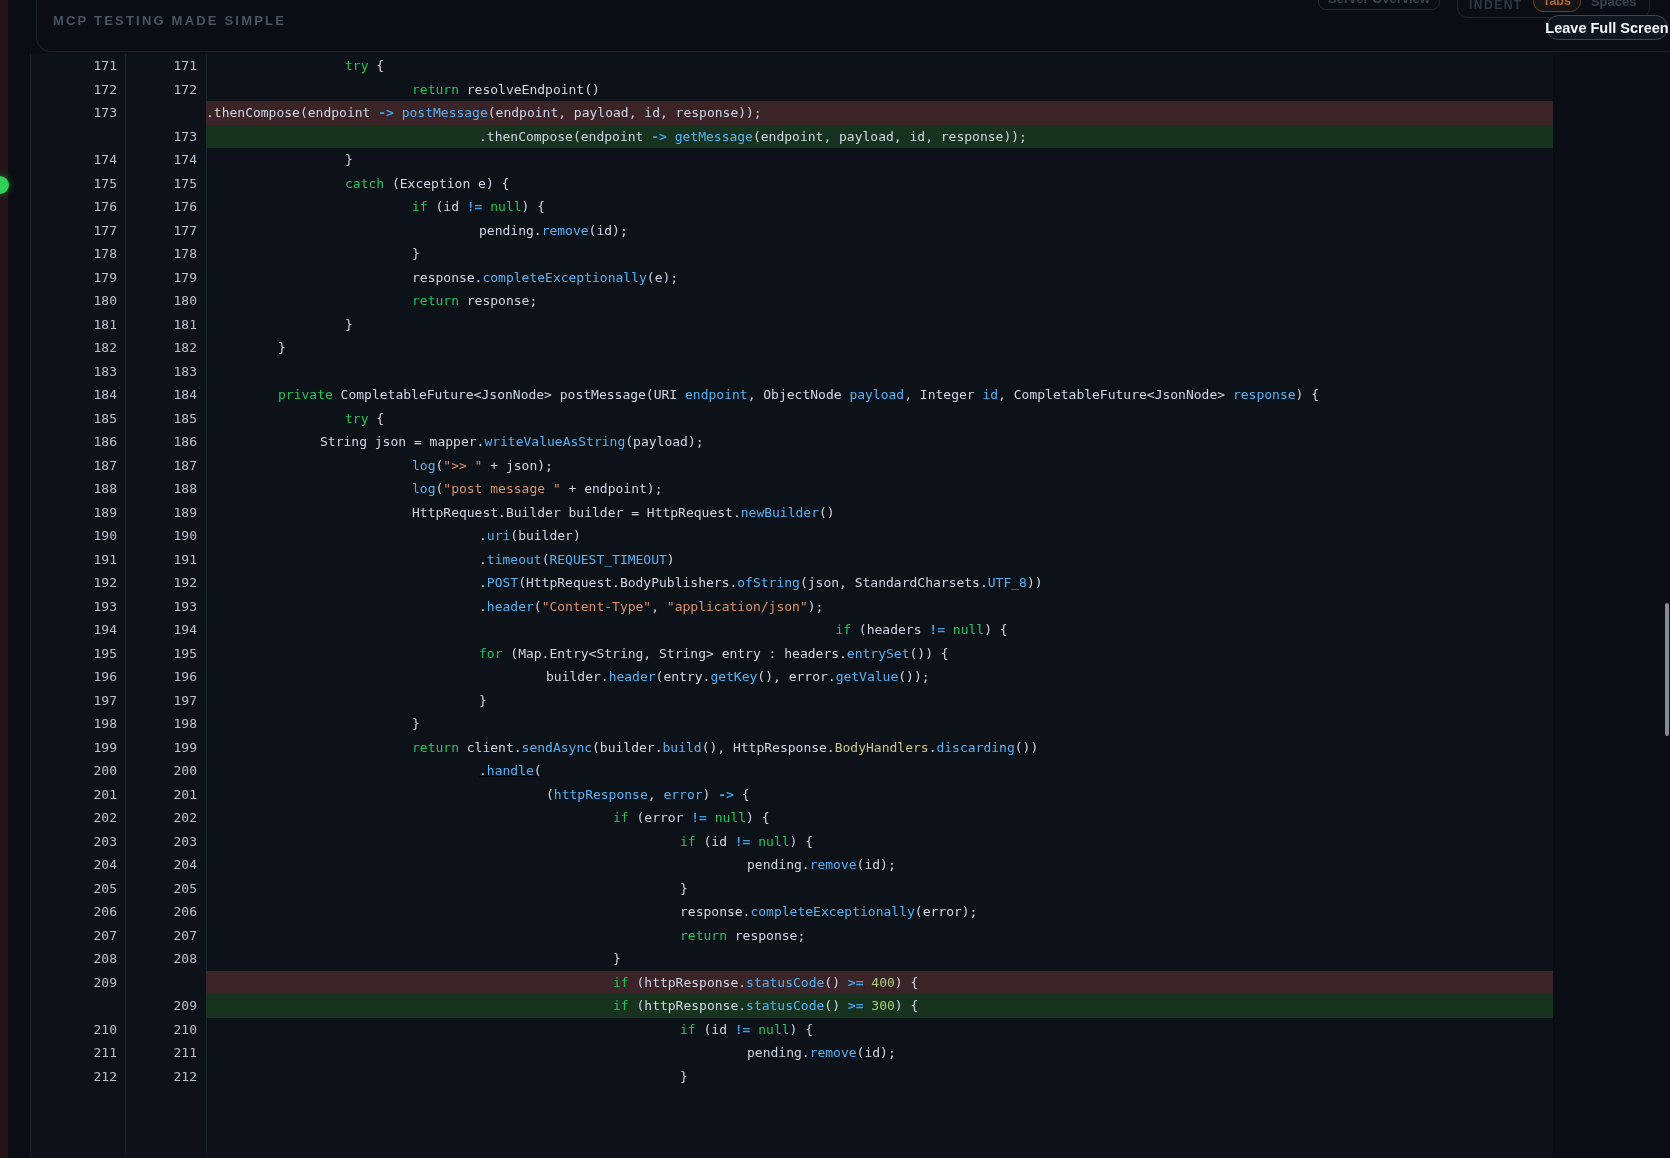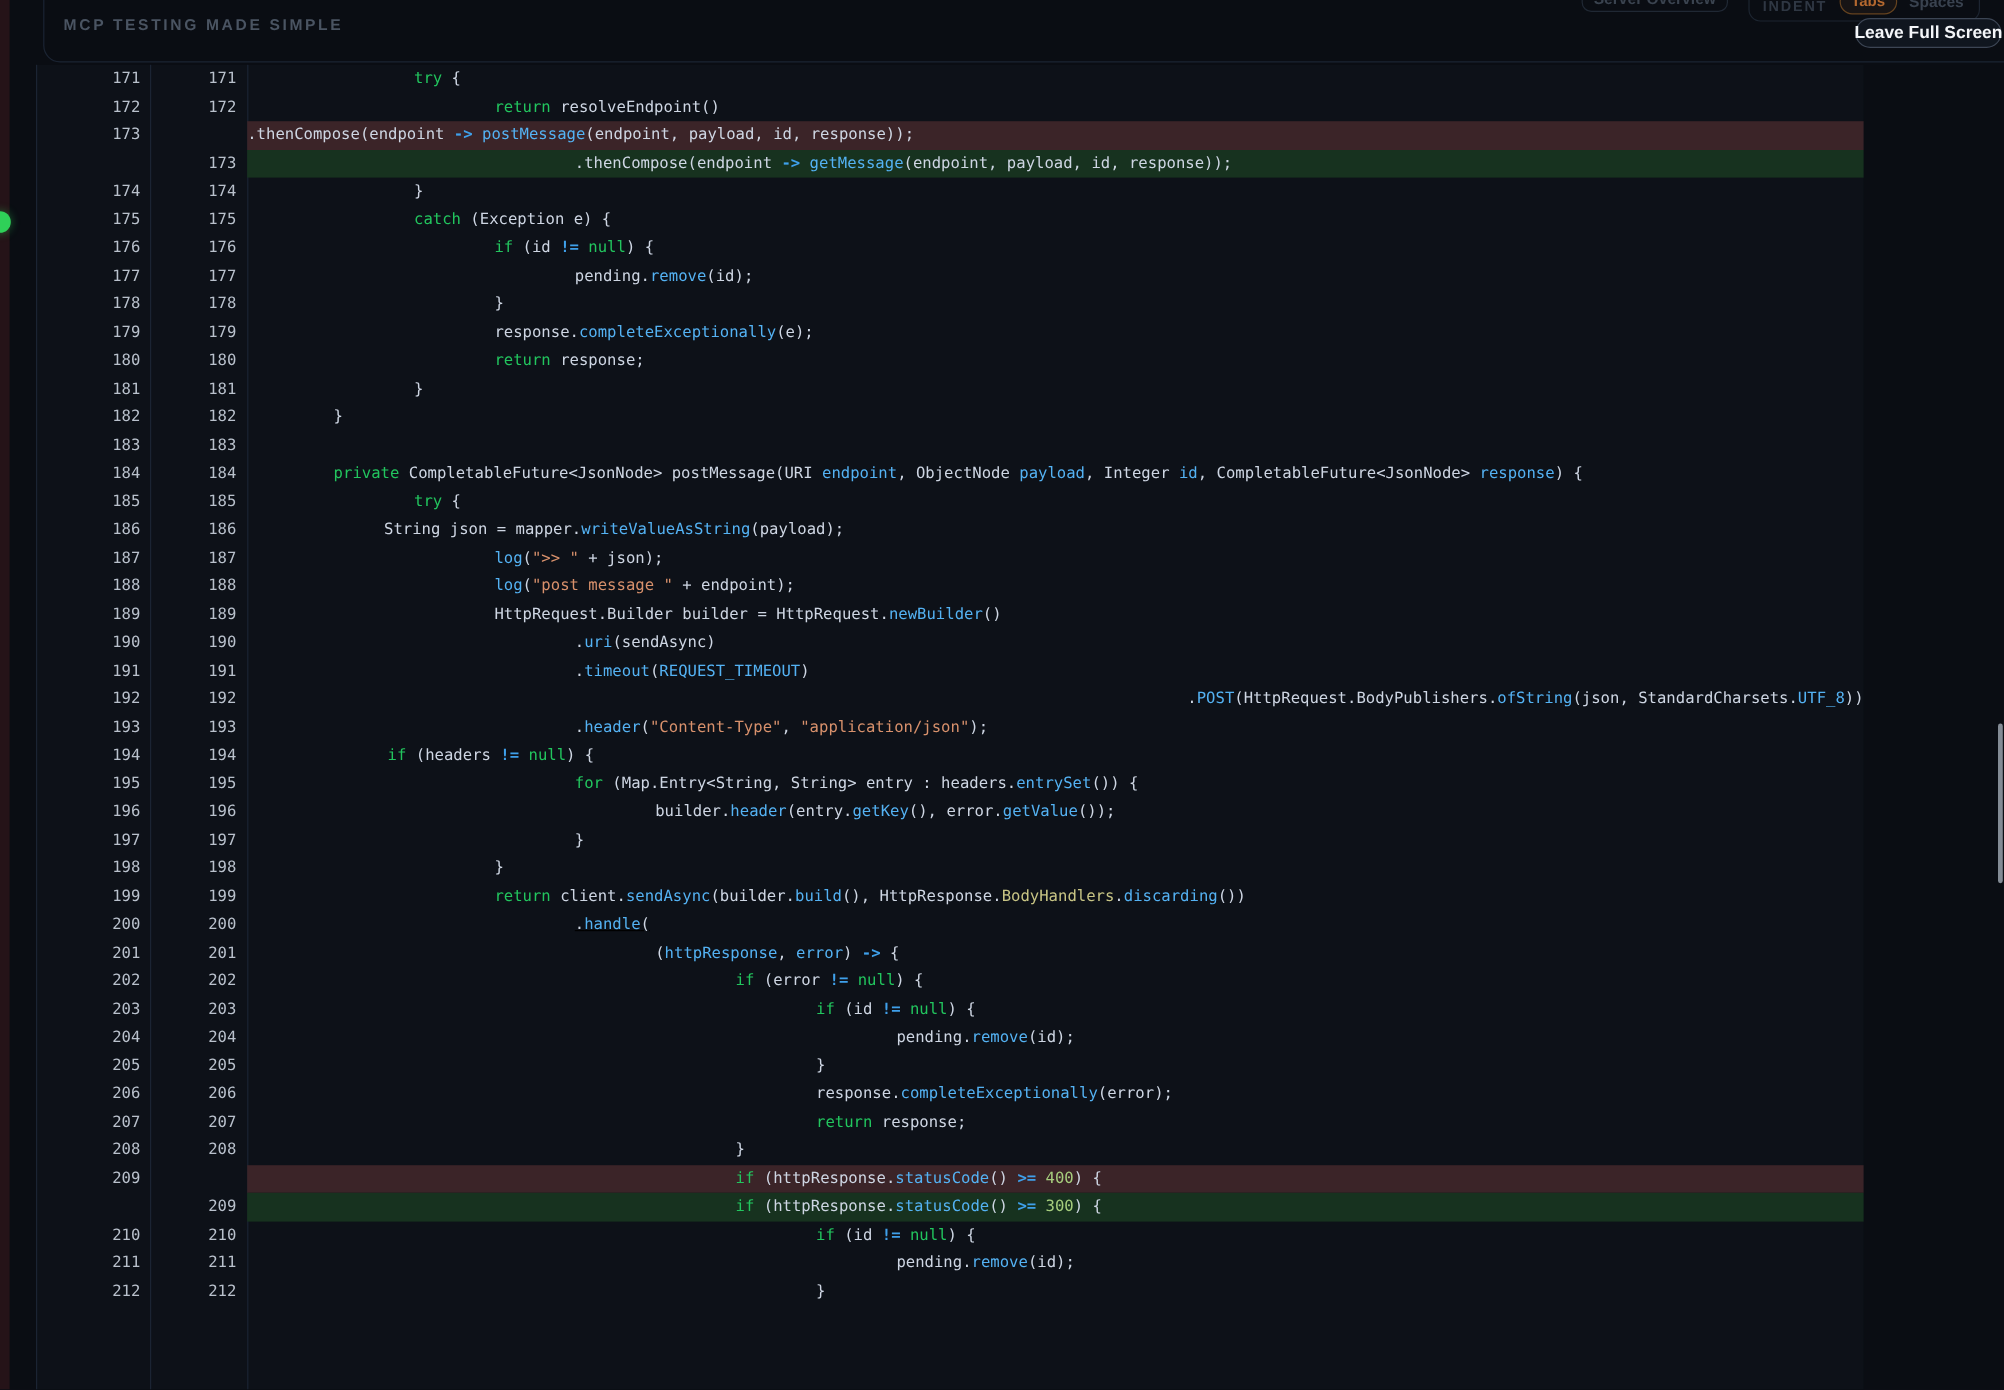--- a/index.html
+++ b/index.html
@@ -103,25 +103,25 @@
       <div class="line ctx"><span class="n1">180</span><span class="n2">180</span><span class="code" style="padding-left: 206px;"><span class="tk-kw">return</span><span class="tk-p"> response;</span></span></div>
       <div class="line ctx"><span class="n1">181</span><span class="n2">181</span><span class="code" style="padding-left: 139px;"><span class="tk-p">}</span></span></div>
       <div class="line ctx"><span class="n1">182</span><span class="n2">182</span><span class="code" style="padding-left: 72px;"><span class="tk-p">}</span></span></div>
       <div class="line ctx"><span class="n1">183</span><span class="n2">183</span><span class="code" style="padding-left: 5px;"></span></div>
       <div class="line ctx"><span class="n1">184</span><span class="n2">184</span><span class="code" style="padding-left: 72px;"><span class="tk-kw">private</span><span class="tk-p"> CompletableFuture&lt;JsonNode&gt; postMessage(URI </span><span class="tk-fn">endpoint</span><span class="tk-p">, ObjectNode </span><span class="tk-fn">payload</span><span class="tk-p">, Integer </span><span class="tk-fn">id</span><span class="tk-p">, CompletableFuture&lt;JsonNode&gt; </span><span class="tk-fn">response</span><span class="tk-p">) {</span></span></div>
       <div class="line ctx"><span class="n1">185</span><span class="n2">185</span><span class="code" style="padding-left: 139px;"><span class="tk-kw">try</span><span class="tk-p"> {</span></span></div>
       <div class="line ctx"><span class="n1">186</span><span class="n2">186</span><span class="code" style="padding-left: 114px;"><span class="tk-p">String json = mapper.</span><span class="tk-fn">writeValueAsString</span><span class="tk-p">(payload);</span></span></div>
       <div class="line ctx"><span class="n1">187</span><span class="n2">187</span><span class="code" style="padding-left: 206px;"><span class="tk-fn">log</span><span class="tk-p">(</span><span class="tk-str">"&gt;&gt; "</span><span class="tk-p"> + json);</span></span></div>
       <div class="line ctx"><span class="n1">188</span><span class="n2">188</span><span class="code" style="padding-left: 206px;"><span class="tk-fn">log</span><span class="tk-p">(</span><span class="tk-str">"post message "</span><span class="tk-p"> + endpoint);</span></span></div>
       <div class="line ctx"><span class="n1">189</span><span class="n2">189</span><span class="code" style="padding-left: 206px;"><span class="tk-p">HttpRequest.Builder builder = HttpRequest.</span><span class="tk-fn">newBuilder</span><span class="tk-p">()</span></span></div>
-      <div class="line ctx"><span class="n1">190</span><span class="n2">190</span><span class="code" style="padding-left: 273px;"><span class="tk-p">.</span><span class="tk-fn">uri</span><span class="tk-p">(sendAsync)</span></span></div>
+      <div class="line ctx"><span class="n1">190</span><span class="n2">190</span><span class="code" style="padding-left: 273px;"><span class="tk-p">.</span><span class="tk-fn">uri</span><span class="tk-p">(builder)</span></span></div>
       <div class="line ctx"><span class="n1">191</span><span class="n2">191</span><span class="code" style="padding-left: 273px;"><span class="tk-p">.</span><span class="tk-fn">timeout</span><span class="tk-p">(</span><span class="tk-fn">REQUEST_TIMEOUT</span><span class="tk-p">)</span></span></div>
-      <div class="line ctx"><span class="n1">192</span><span class="n2">192</span><span class="code" style="padding-left: 273px; text-align: right;"><span class="tk-p">.</span><span class="tk-fn">POST</span><span class="tk-p">(HttpRequest.BodyPublishers.</span><span class="tk-fn">ofString</span><span class="tk-p">(json, StandardCharsets.</span><span class="tk-fn">UTF_8</span><span class="tk-p">))</span></span></div>
+      <div class="line ctx"><span class="n1">192</span><span class="n2">192</span><span class="code" style="padding-left: 273px;"><span class="tk-p">.</span><span class="tk-fn">POST</span><span class="tk-p">(HttpRequest.BodyPublishers.</span><span class="tk-fn">ofString</span><span class="tk-p">(json, StandardCharsets.</span><span class="tk-fn">UTF_8</span><span class="tk-p">))</span></span></div>
       <div class="line ctx"><span class="n1">193</span><span class="n2">193</span><span class="code" style="padding-left: 273px;"><span class="tk-p">.</span><span class="tk-fn">header</span><span class="tk-p">(</span><span class="tk-str">"Content-Type"</span><span class="tk-p">, </span><span class="tk-str">"application/json"</span><span class="tk-p">);</span></span></div>
-      <div class="line ctx"><span class="n1">194</span><span class="n2">194</span><span class="code" style="padding-left: 117px;"><span class="tk-kw">if</span><span class="tk-p"> (headers </span><span class="tk-op">!=</span><span class="tk-p"> </span><span class="tk-kw">null</span><span class="tk-p">) {</span></span></div>
+      <div class="line ctx"><span class="n1">194</span><span class="n2">194</span><span class="code" style="padding-left: 84px; text-align: center;"><span class="tk-kw">if</span><span class="tk-p"> (headers </span><span class="tk-op">!=</span><span class="tk-p"> </span><span class="tk-kw">null</span><span class="tk-p">) {</span></span></div>
       <div class="line ctx"><span class="n1">195</span><span class="n2">195</span><span class="code" style="padding-left: 273px;"><span class="tk-kw">for</span><span class="tk-p"> (Map.Entry&lt;String, String&gt; entry : headers.</span><span class="tk-fn">entrySet</span><span class="tk-p">()) {</span></span></div>
       <div class="line ctx"><span class="n1">196</span><span class="n2">196</span><span class="code" style="padding-left: 340px;"><span class="tk-p">builder.</span><span class="tk-fn">header</span><span class="tk-p">(entry.</span><span class="tk-fn">getKey</span><span class="tk-p">(), error.</span><span class="tk-fn">getValue</span><span class="tk-p">());</span></span></div>
       <div class="line ctx"><span class="n1">197</span><span class="n2">197</span><span class="code" style="padding-left: 273px;"><span class="tk-p">}</span></span></div>
       <div class="line ctx"><span class="n1">198</span><span class="n2">198</span><span class="code" style="padding-left: 206px;"><span class="tk-p">}</span></span></div>
       <div class="line ctx"><span class="n1">199</span><span class="n2">199</span><span class="code" style="padding-left: 206px;"><span class="tk-kw">return</span><span class="tk-p"> client.</span><span class="tk-fn">sendAsync</span><span class="tk-p">(builder.</span><span class="tk-fn">build</span><span class="tk-p">(), HttpResponse.</span><span class="tk-yel">BodyHandlers</span><span class="tk-p">.</span><span class="tk-fn">discarding</span><span class="tk-p">())</span></span></div>
       <div class="line ctx"><span class="n1">200</span><span class="n2">200</span><span class="code" style="padding-left: 273px; text-decoration: underline;"><span class="tk-p">.</span><span class="tk-fn">handle</span><span class="tk-p">(</span></span></div>
       <div class="line ctx"><span class="n1">201</span><span class="n2">201</span><span class="code" style="padding-left: 340px;"><span class="tk-p">(</span><span class="tk-fn">httpResponse</span><span class="tk-p">, </span><span class="tk-fn">error</span><span class="tk-p">) </span><span class="tk-op">-&gt;</span><span class="tk-p"> {</span></span></div>
       <div class="line ctx"><span class="n1">202</span><span class="n2">202</span><span class="code" style="padding-left: 407px;"><span class="tk-kw">if</span><span class="tk-p"> (error </span><span class="tk-op">!=</span><span class="tk-p"> </span><span class="tk-kw">null</span><span class="tk-p">) {</span></span></div>
       <div class="line ctx"><span class="n1">203</span><span class="n2">203</span><span class="code" style="padding-left: 474px;"><span class="tk-kw">if</span><span class="tk-p"> (id </span><span class="tk-op">!=</span><span class="tk-p"> </span><span class="tk-kw">null</span><span class="tk-p">) {</span></span></div>
       <div class="line ctx"><span class="n1">204</span><span class="n2">204</span><span class="code" style="padding-left: 541px;"><span class="tk-p">pending.</span><span class="tk-fn">remove</span><span class="tk-p">(id);</span></span></div>

